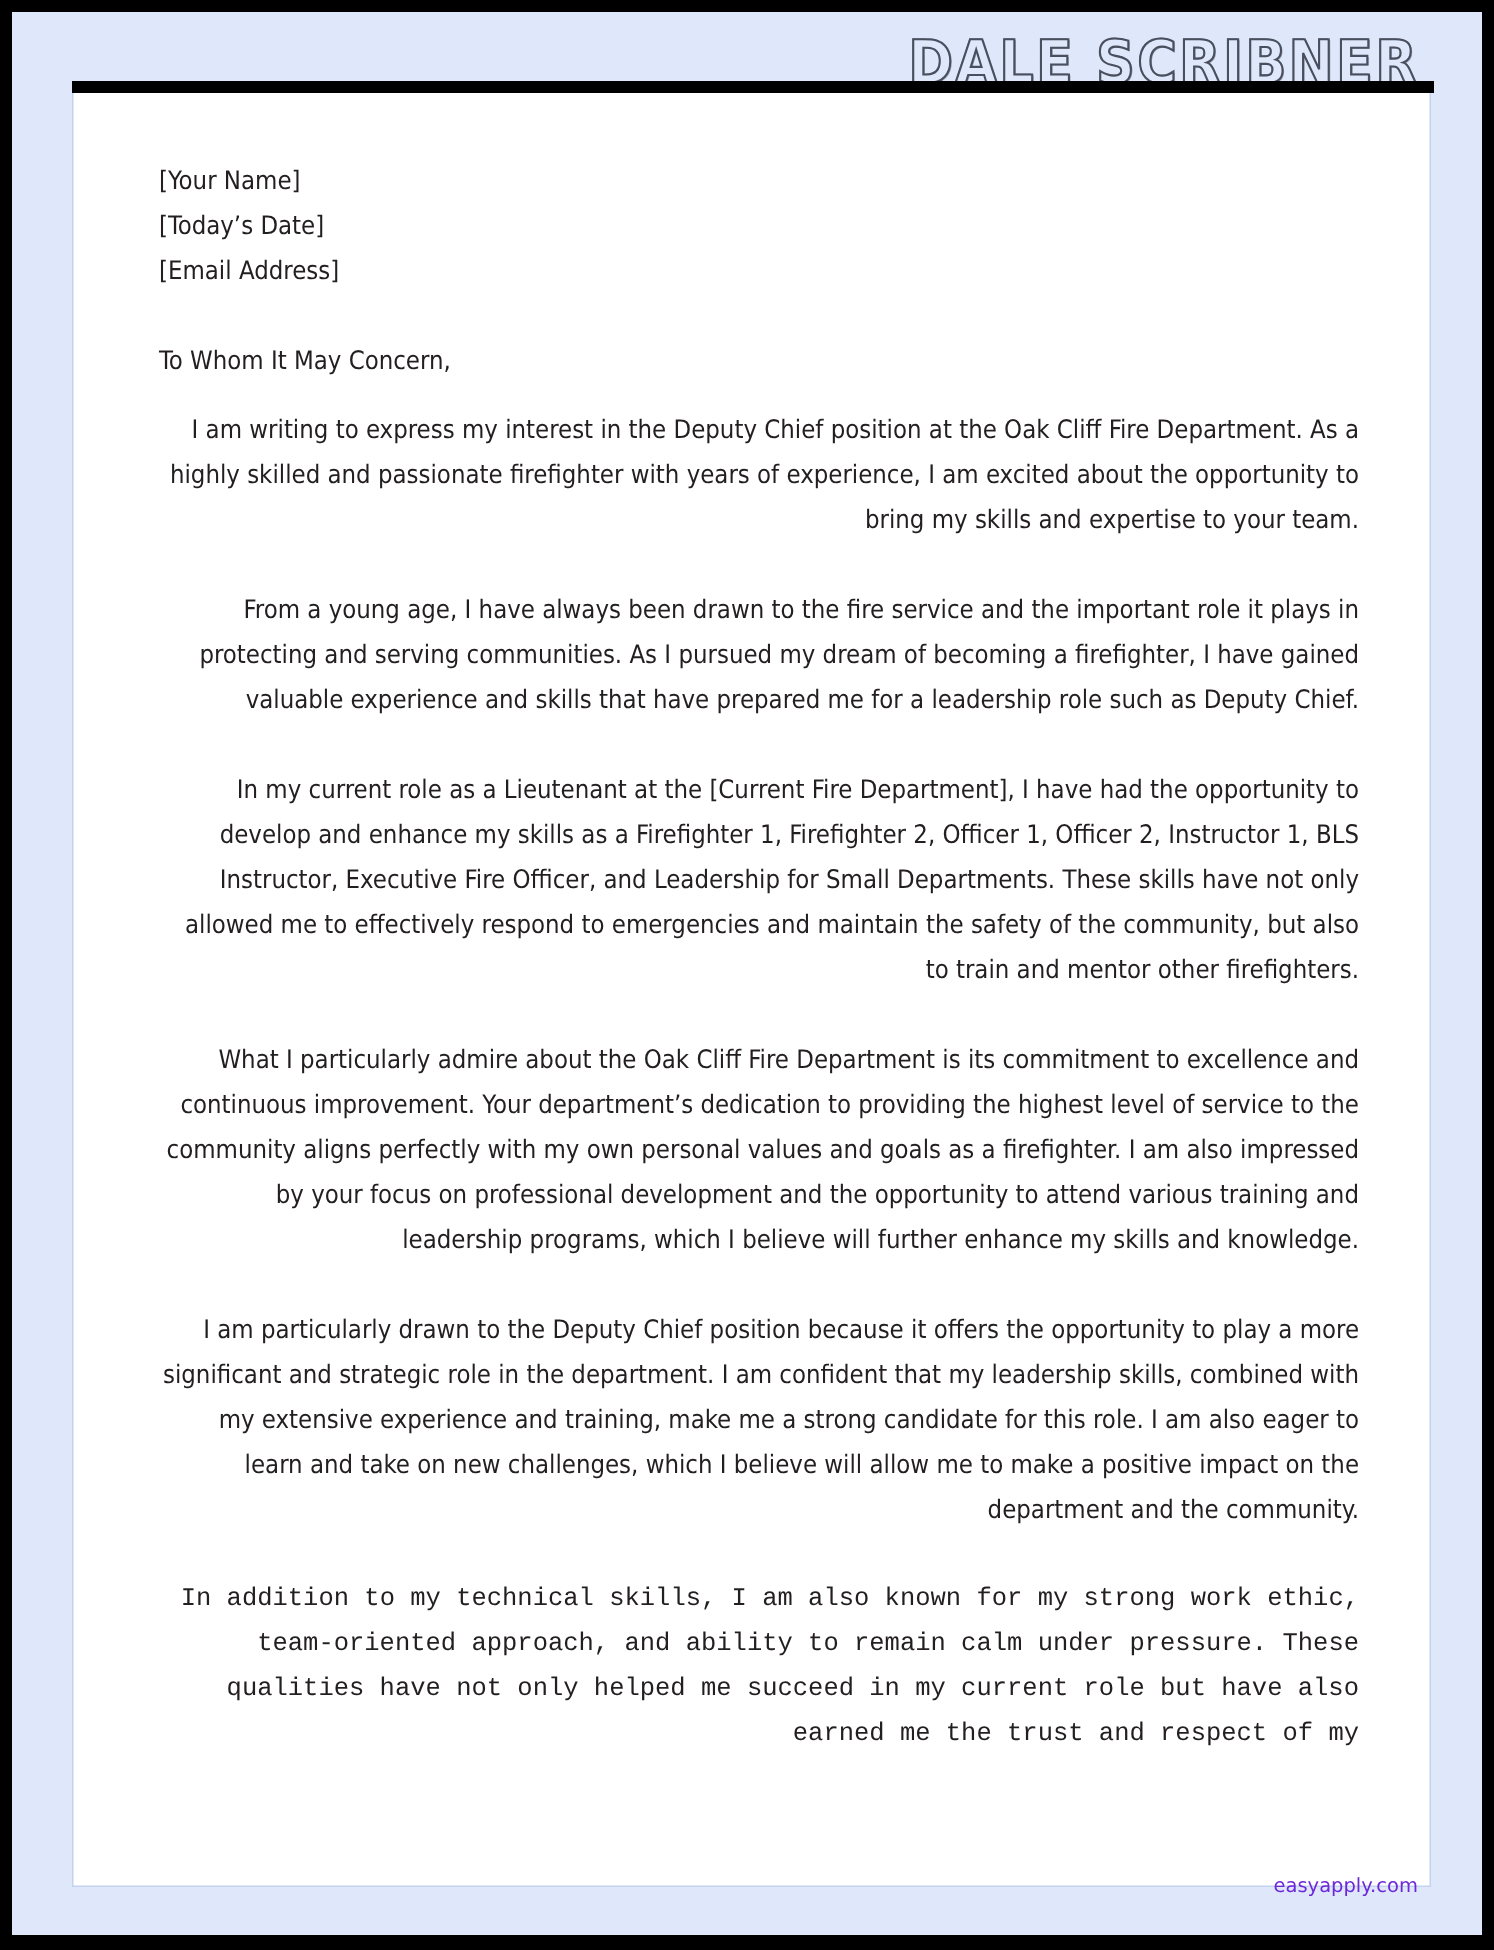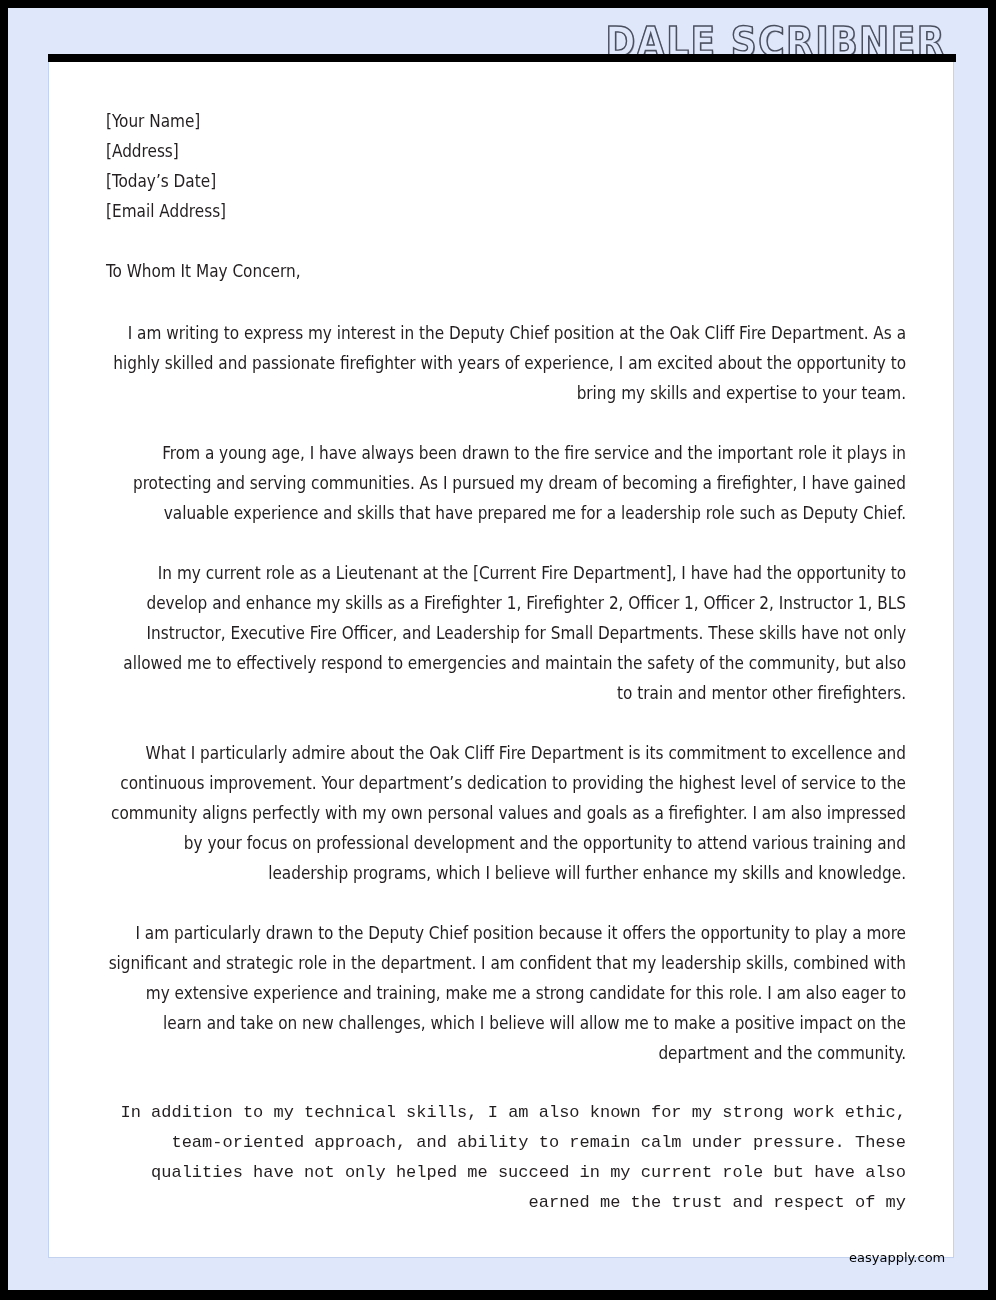--- a/index.html
+++ b/index.html
@@ -87,37 +87,37 @@
     color: #231f20;
   }
 
   .addr-line {
     display: block;
     white-space: nowrap;
   }
 
   .address-block { margin-bottom: 30px; }
 
-  .salutation { margin-bottom: 32px; }
+  .salutation { margin-bottom: 16px; }
 
   .para {
     margin: 0 0 30px 0;
     text-align: right;
   }
   .para:last-child { margin-bottom: 0; font-family: Liberation Mono, monospace; }
 
   
   #watermark {
     position: absolute;
     left: 841px;
     top: 1243px;
     font-family: "DejaVu Sans", "Liberation Sans", sans-serif;
     font-size: 13px;
     line-height: 14px;
-    color: #000000;
+    color: #6d28d9;
     white-space: nowrap;
     user-select: none;
   }
 
   
   #bottom-band {
     position: absolute;
     left: 0;
     top: 1290px;
     width: 996px;
@@ -135,21 +135,20 @@
     <div id="letterhead">DALE SCRIBNER</div>
 
     <div id="header-rule"></div>
 
     <div id="letter-panel"></div>
 
     <div id="letter-text">
 
       <div class="address-block">
         <span class="addr-line">[Your Name]</span>
-        <span class="addr-line">[Address]</span>
         <span class="addr-line">[Today’s Date]</span>
         <span class="addr-line">[Email Address]</span>
       </div>
 
       <div class="salutation">To Whom It May Concern,</div>
 
       <p class="para">I am writing to express my interest in the Deputy Chief position at the Oak Cliff Fire Department. As a highly skilled and passionate firefighter with years of experience, I am excited about the opportunity to bring my skills and expertise to your team.</p>
       <p class="para">From a young age, I have always been drawn to the fire service and the important role it plays in protecting and serving communities. As I pursued my dream of becoming a firefighter, I have gained valuable experience and skills that have prepared me for a leadership role such as Deputy Chief.</p>
       <p class="para">In my current role as a Lieutenant at the [Current Fire Department], I have had the opportunity to develop and enhance my skills as a Firefighter 1, Firefighter 2, Officer 1, Officer 2, Instructor 1, BLS Instructor, Executive Fire Officer, and Leadership for Small Departments. These skills have not only allowed me to effectively respond to emergencies and maintain the safety of the community, but also to train and mentor other firefighters.</p>
       <p class="para">What I particularly admire about the Oak Cliff Fire Department is its commitment to excellence and continuous improvement. Your department’s dedication to providing the highest level of service to the community aligns perfectly with my own personal values and goals as a firefighter. I am also impressed by your focus on professional development and the opportunity to attend various training and leadership programs, which I believe will further enhance my skills and knowledge.</p>

